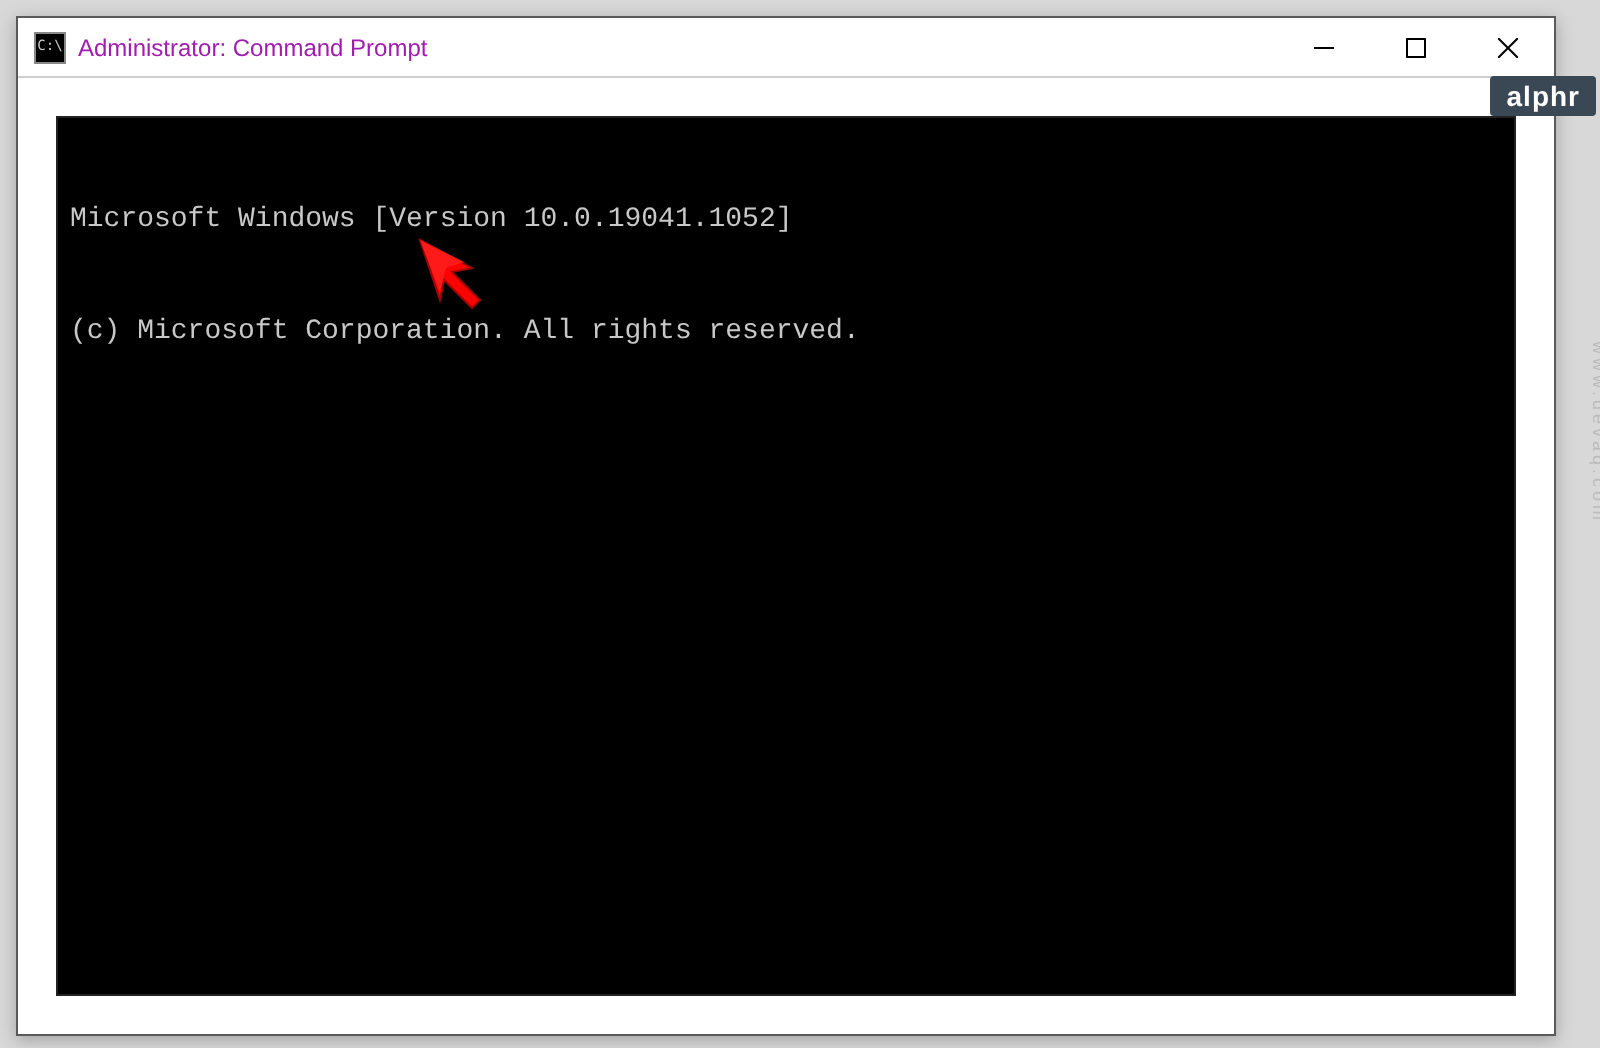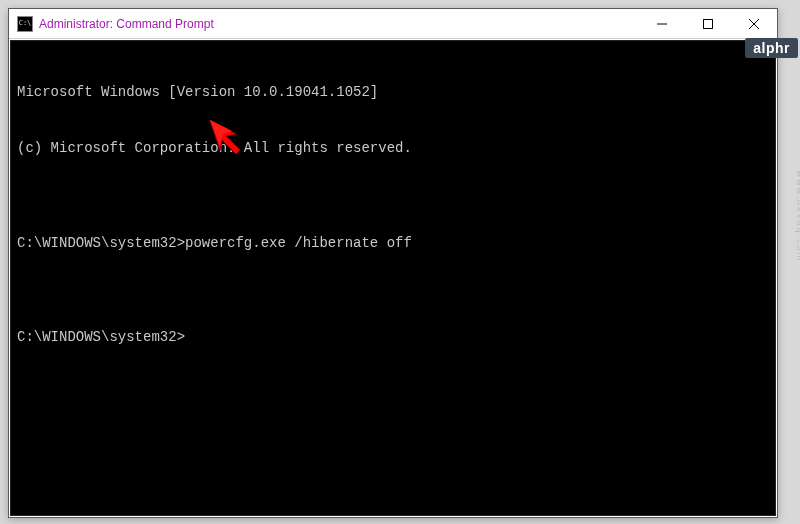--- a/index.html
+++ b/index.html
@@ -94,21 +94,21 @@
       background: #000;
       color: #c8c8c8;
       font-family: Consolas, "Courier New", monospace;
       font-size: 14px;
       line-height: 1.35;
       padding: 4px 6px;
       white-space: pre;
       overflow: hidden;
       position: relative;
       border: 1px solid #222;
-      margin: 1px;
+      margin: 19px;
     }
     .term-line { white-space: pre; }
     .cursor-block {
       display:inline-block;
       width: 8px;
       height: 15px;
       vertical-align: text-bottom;
     }
     .pointer-arrow {
       position: absolute;
@@ -146,23 +146,21 @@
             <line x1="10" y1="0" x2="0" y2="10" stroke="#000" stroke-width="1"></line>
           </svg>
       </div>
     </div>
   </div>
 
   <div class="terminal">
     <div class="term-line">Microsoft Windows [Version 10.0.19041.1052]</div>
     <div class="term-line">(c) Microsoft Corporation. All rights reserved.</div>
     <div class="term-line"></div>
-    <div class="term-line">C:\WINDOWS\system32&gt;powercfg.exe /hibernate off</div>
     <div class="term-line"></div>
-    <div class="term-line"><span>C:\WINDOWS\system32&gt;</span><span class="cursor-block"></span></div>
   </div>
 </div>
 
 <div class="pointer-arrow" style="left:206px; top:116px;">
   <svg width="40" height="40" viewBox="0 0 40 40">
     <polygon points="4,4 30,18 20,20 34,34 30,38 16,24 14,34" fill="#ff0000" stroke="#a00000" stroke-width="1"></polygon>
     <polygon points="4,4 26,15 17,18 14,30" fill="#ff1a1a"></polygon>
   </svg>
 </div>
 

